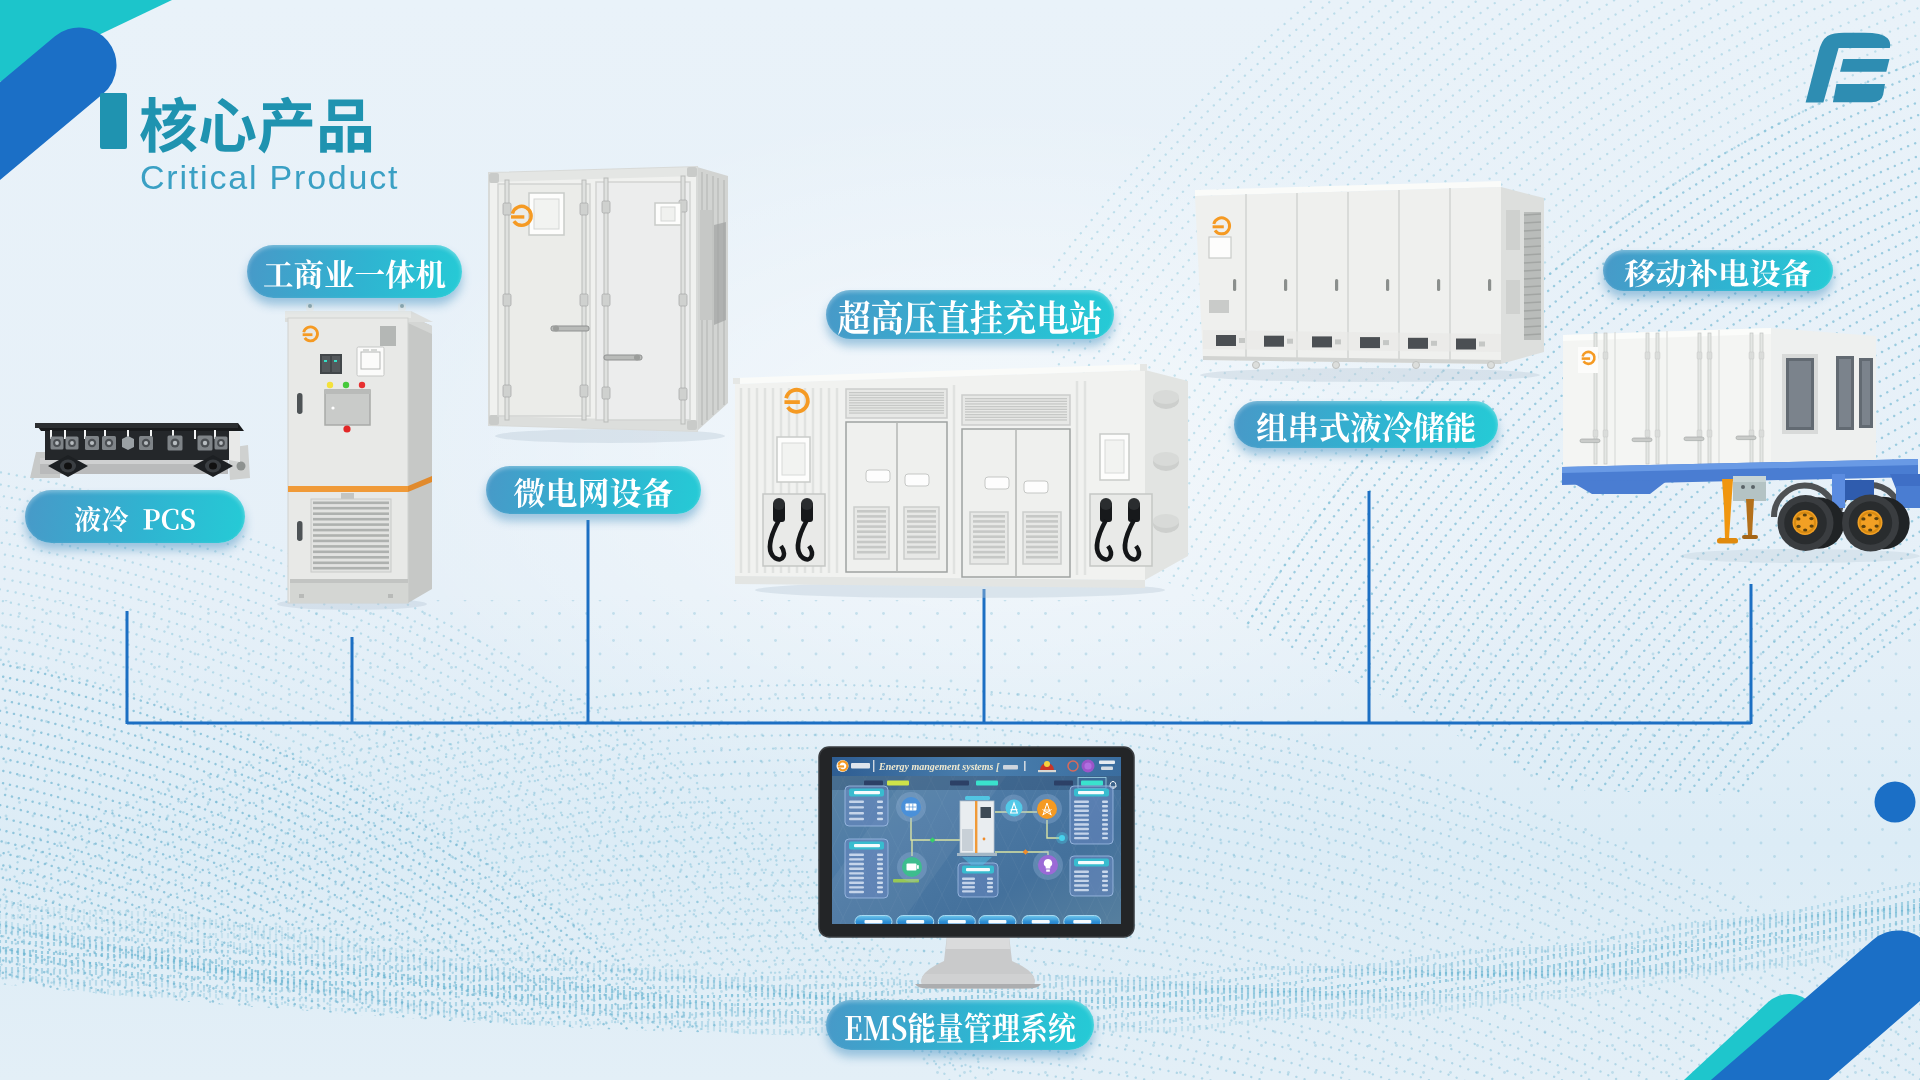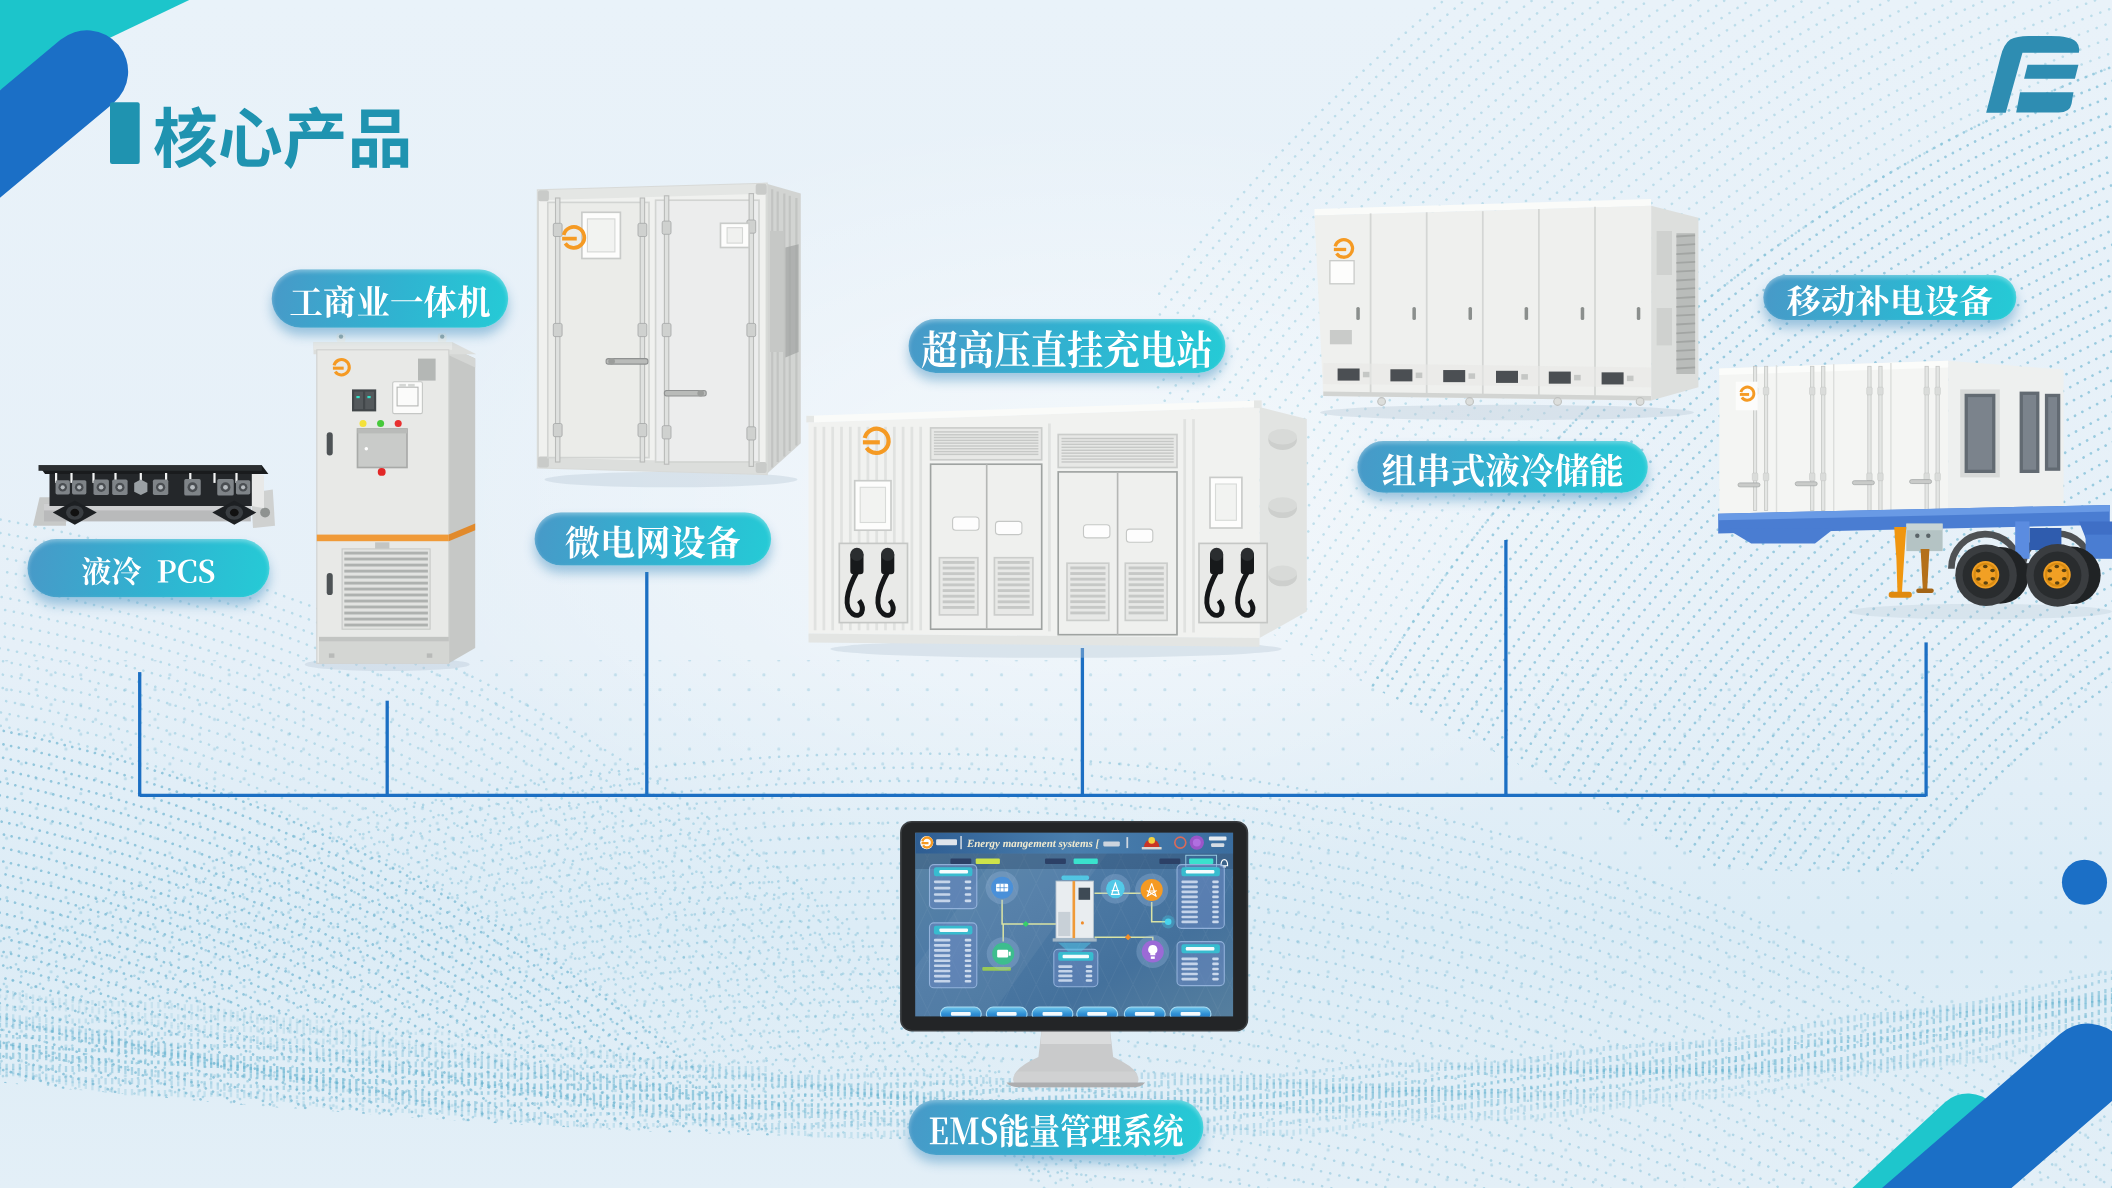--- a/index.html
+++ b/index.html
@@ -875,12 +875,13 @@
         <g transform="translate(18.0,40.2) scale(0.2807,0.3274)">
           <path d="M55.2 -54.8H60.5L60.3 -74.1H4.5V-70.8L14.0 -69.9C14.1 -59.7 14.1 -49.6 14.1 -39.4V-34.6C14.1 -24.3 14.1 -14.1 14.0 -4.2L4.5 -3.3V0.0H62.3L62.4 -19.9H57.2L53.2 -3.7H28.5C28.4 -14.0 28.4 -24.5 28.4 -35.9H43.4L44.8 -25.9H49.3V-50.0H44.8L43.4 -39.5H28.4C28.4 -50.2 28.4 -60.4 28.5 -70.3H51.3Z M138.1 0.0H162.2V-3.3L152.7 -4.2C152.5 -14.1 152.5 -24.3 152.5 -34.6V-39.4C152.5 -49.6 152.5 -59.8 152.7 -69.9L162.0 -70.8V-74.1H138.1L116.7 -18.2L95.2 -74.1H70.7V-70.8L80.5 -69.8L80.2 -4.5L69.6 -3.3V0.0H95.8V-3.3L84.7 -4.6V-36.0L84.2 -64.8L109.6 0.0H114.1L138.7 -64.9L138.4 -32.6C138.3 -24.2 138.4 -14.3 138.2 -4.1L128.9 -3.3V0.0Z M194.4 1.9C212.0 1.9 222.2 -6.8 222.2 -19.8C222.2 -30.7 217.0 -36.6 201.9 -43.2L196.9 -45.4C189.6 -48.6 185.4 -52.5 185.4 -59.6C185.4 -67.5 191.6 -71.9 200.5 -71.9C203.5 -71.9 205.8 -71.5 208.2 -70.4L212.5 -54.7H217.8L218.5 -70.3C213.3 -73.9 206.7 -75.9 198.9 -75.9C183.8 -75.9 173.0 -68.6 173.0 -55.5C173.0 -44.1 179.8 -37.5 192.7 -31.8L197.3 -29.8C206.3 -25.9 209.3 -22.3 209.3 -15.4C209.3 -7.0 203.3 -2.2 193.1 -2.2C188.8 -2.2 185.6 -2.7 182.1 -4.2L177.8 -20.5H172.5L171.9 -4.1C177.5 -0.4 186.2 1.9 194.4 1.9Z M260.4 -74.1 259.5 -73.4C261.9 -70.6 264.2 -67.0 265.9 -63.1C255.4 -62.9 245.2 -62.7 237.9 -62.7C245.4 -66.9 254.0 -73.1 259.2 -78.3C261.2 -78.2 262.3 -79.0 262.7 -80.0L247.6 -85.5C245.3 -79.4 237.6 -67.7 231.8 -64.0C230.8 -63.5 228.8 -63.0 228.8 -63.0L233.8 -50.9C234.6 -51.2 235.3 -51.8 235.9 -52.6C248.7 -55.6 259.7 -58.7 266.8 -60.8C267.5 -58.7 268.0 -56.6 268.2 -54.6C278.3 -46.5 288.2 -67.3 260.4 -74.1ZM296.7 -36.3 281.9 -37.6V-3.2C281.9 4.6 284.0 6.8 293.9 6.8H303.1C318.5 6.8 323.0 4.8 323.0 0.0C323.0 -2.1 322.2 -3.4 319.2 -4.7L318.8 -16.1H317.7C316.0 -10.9 314.4 -6.6 313.4 -5.1C312.8 -4.3 312.1 -4.0 311.0 -3.9C309.8 -3.8 307.2 -3.8 304.4 -3.8H296.7C294.0 -3.8 293.5 -4.3 293.5 -5.8V-17.0C302.0 -19.1 310.5 -22.1 316.1 -24.6C319.2 -23.8 321.1 -24.0 322.0 -25.1L309.5 -34.3C306.1 -30.2 299.7 -24.4 293.5 -20.0V-33.8C295.6 -34.1 296.6 -35.1 296.7 -36.3ZM296.2 -82.2 281.5 -83.4V-50.1C281.5 -42.5 283.4 -40.4 293.1 -40.4H302.2C317.1 -40.4 321.6 -42.4 321.6 -47.1C321.6 -49.2 320.8 -50.5 317.8 -51.7L317.4 -62.1H316.3C314.7 -57.3 313.2 -53.4 312.2 -52.0C311.6 -51.2 310.8 -51.0 309.8 -51.0C308.6 -50.9 306.1 -50.9 303.4 -50.9H296.1C293.4 -50.9 293.0 -51.3 293.0 -52.7V-63.2C301.1 -65.0 309.6 -67.6 315.1 -69.6C318.1 -68.7 320.0 -68.9 321.0 -70.0L309.3 -79.1C305.9 -75.3 299.1 -69.8 293.0 -65.8V-79.6C295.1 -80.0 296.0 -80.9 296.2 -82.2ZM246.6 5.1V-17.4H261.3V-5.9C261.3 -4.7 261.0 -4.2 259.6 -4.2C257.7 -4.2 251.3 -4.6 251.3 -4.6V-3.2C254.9 -2.6 256.6 -1.3 257.7 0.5C258.7 2.2 259.1 4.9 259.2 8.6C271.2 7.5 272.7 3.0 272.7 -4.7V-42.3C274.8 -42.6 276.2 -43.5 276.8 -44.3L265.5 -52.9L260.3 -47.0H247.1L235.9 -51.7V8.8H237.5C242.2 8.8 246.6 6.3 246.6 5.1ZM261.3 -44.1V-34.1H246.6V-44.1ZM261.3 -20.3H246.6V-31.2H261.3Z M331.3 -48.9 332.2 -46.1H419.0C420.4 -46.1 421.4 -46.6 421.7 -47.7C417.6 -51.3 410.9 -56.5 410.9 -56.5L405.0 -48.9ZM394.3 -65.9V-58.4H358.1V-65.9ZM394.3 -68.7H358.1V-75.8H394.3ZM346.5 -78.6V-50.7H348.2C352.9 -50.7 358.1 -53.2 358.1 -54.2V-55.5H394.3V-52.4H396.3C400.1 -52.4 406.0 -54.4 406.1 -55.0V-73.9C408.1 -74.3 409.5 -75.2 410.1 -76.0L398.6 -84.6L393.3 -78.6H358.8L346.5 -83.5ZM395.3 -26.1V-18.3H381.7V-26.1ZM395.3 -29.0H381.7V-36.7H395.3ZM357.1 -26.1H370.3V-18.3H357.1ZM357.1 -29.0V-36.7H370.3V-29.0ZM395.3 -15.4V-12.7H397.2C399.1 -12.7 401.6 -13.2 403.6 -13.8L398.8 -7.6H381.7V-15.4ZM338.2 -7.6 339.0 -4.7H370.3V3.9H330.5L331.3 6.7H420.1C421.6 6.7 422.7 6.2 423.0 5.1C418.6 1.2 411.4 -4.3 411.4 -4.3L405.1 3.9H381.7V-4.7H413.0C414.4 -4.7 415.4 -5.2 415.7 -6.3C412.6 -9.1 407.9 -12.9 405.8 -14.5C406.6 -14.8 407.1 -15.1 407.2 -15.3V-34.5C409.4 -35.0 410.9 -36.0 411.5 -36.8L399.7 -45.7L394.2 -39.6H357.8L345.3 -44.5V-10.1H346.9C351.7 -10.1 357.1 -12.6 357.1 -13.7V-15.4H370.3V-7.6Z M498.5 -80.0 483.1 -85.4C481.5 -77.4 478.7 -69.4 475.6 -64.4L476.7 -63.4C480.8 -65.2 484.7 -67.8 488.3 -71.1H493.6C495.4 -68.6 496.8 -64.9 496.6 -61.5C503.6 -55.4 512.4 -66.5 500.1 -71.1H521.0C522.4 -71.1 523.5 -71.6 523.7 -72.7C519.6 -76.4 512.8 -81.7 512.8 -81.7L506.9 -74.0H491.2C492.3 -75.3 493.5 -76.7 494.5 -78.2C496.7 -78.1 498.1 -78.9 498.5 -80.0ZM458.3 -80.0 442.8 -85.5C439.9 -74.5 434.7 -63.7 429.4 -57.0L430.5 -56.1C437.2 -59.5 443.8 -64.4 449.3 -71.1H453.5C455.0 -68.6 456.0 -65.0 455.7 -61.8C462.3 -55.3 472.0 -65.9 459.0 -71.1H475.4C476.9 -71.1 477.8 -71.6 478.1 -72.7C474.5 -76.1 468.4 -81.1 468.4 -81.1L463.2 -73.9H451.4C452.4 -75.3 453.4 -76.7 454.3 -78.2C456.6 -78.1 457.9 -78.9 458.3 -80.0ZM443.8 -59.8 442.4 -59.7C443.0 -54.7 439.9 -49.9 436.8 -48.0C433.7 -46.6 431.5 -43.9 432.6 -40.3C433.8 -36.6 438.3 -35.7 441.6 -37.5C444.7 -39.4 447.0 -43.9 446.4 -50.3H507.0C506.7 -47.2 506.3 -43.4 505.7 -40.7L496.4 -47.6L491.3 -42.1H462.4L450.3 -46.7V9.1H452.4C458.4 9.1 462.0 6.4 462.0 5.7V1.4H498.5V7.5H500.5C504.2 7.5 510.1 5.4 510.2 4.7V-12.7C511.9 -13.1 513.1 -13.8 513.6 -14.4L502.7 -22.5L497.6 -17.0H462.0V-25.7H492.2V-22.4H494.2C497.9 -22.4 503.8 -24.4 503.9 -25.2V-37.9C505.6 -38.3 506.7 -39.0 507.3 -39.6L506.9 -39.9C510.7 -42.0 515.4 -45.4 518.2 -48.1C520.2 -48.2 521.3 -48.5 522.0 -49.3L511.9 -59.0L506.1 -53.1H481.4C485.9 -56.0 485.7 -64.4 470.0 -63.6L469.2 -63.0C471.6 -61.0 473.8 -57.1 474.0 -53.5L474.7 -53.1H446.0C445.6 -55.2 444.8 -57.4 443.8 -59.8ZM462.0 -39.3H492.2V-28.6H462.0ZM462.0 -14.1H498.5V-1.4H462.0Z M528.1 -13.0 533.3 0.2C534.4 -0.2 535.5 -1.3 535.8 -2.5C549.7 -10.8 559.4 -17.7 565.8 -22.3L565.4 -23.4L551.7 -19.3V-44.0H562.9C564.1 -44.0 564.9 -44.3 565.2 -45.1V-27.4H567.0C571.8 -27.4 576.6 -30.0 576.6 -31.1V-33.9H585.9V-18.2H564.7L565.5 -15.4H585.9V2.5H555.7L556.5 5.3H622.7C624.1 5.3 625.2 4.8 625.4 3.7C621.3 -0.4 614.1 -6.5 614.1 -6.5L607.8 2.5H597.4V-15.4H618.5C620.0 -15.4 621.1 -15.9 621.3 -17.0C617.4 -20.9 610.7 -26.5 610.7 -26.5L604.8 -18.2H597.4V-33.9H607.2V-29.6H609.2C613.2 -29.6 618.7 -32.2 618.8 -33.1V-72.2C620.8 -72.7 622.2 -73.6 622.8 -74.4L611.7 -83.0L606.2 -77.0H577.2L565.2 -81.9V-75.2C561.4 -78.7 556.6 -82.6 556.6 -82.6L550.6 -74.4H529.2L530.0 -71.6H540.2V-46.8H529.4L530.2 -44.0H540.2V-16.0C535.0 -14.6 530.7 -13.5 528.1 -13.0ZM585.9 -54.1V-36.8H576.6V-54.1ZM597.4 -54.1H607.2V-36.8H597.4ZM585.9 -56.9H576.6V-74.2H585.9ZM597.4 -56.9V-74.2H607.2V-56.9ZM565.2 -71.7V-45.8C562.2 -49.4 556.9 -54.6 556.9 -54.6L552.0 -46.8H551.7V-71.6H564.6Z M665.5 -15.2 651.9 -23.0C647.8 -14.6 639.0 -2.7 629.9 4.7L630.7 5.8C643.2 1.2 654.7 -6.9 661.7 -14.1C664.0 -13.7 664.9 -14.2 665.5 -15.2ZM688.4 -22.0 687.5 -21.1C695.4 -15.1 704.3 -5.3 707.6 3.4C720.2 10.7 726.8 -15.1 688.4 -22.0ZM690.7 -45.8 689.9 -45.0C693.4 -42.5 697.1 -39.1 700.5 -35.4C680.4 -34.6 661.7 -33.8 649.3 -33.6C669.3 -39.5 692.9 -49.0 704.1 -55.9C706.4 -55.1 708.1 -55.7 708.8 -56.6L696.6 -66.1C693.6 -63.2 689.1 -59.8 683.7 -56.2C671.1 -55.9 659.1 -55.6 651.0 -55.6C661.1 -58.2 672.8 -62.5 679.4 -66.1C681.6 -65.6 682.9 -66.2 683.4 -67.2L676.5 -71.1C688.6 -72.0 699.9 -73.1 708.9 -74.4C712.2 -73.0 714.5 -73.1 715.7 -74.0L704.4 -85.5C688.1 -80.2 656.8 -73.9 632.6 -71.0L632.8 -69.3C643.3 -69.3 654.6 -69.7 665.7 -70.4C660.0 -65.5 651.3 -59.6 644.5 -57.6C643.3 -57.3 641.0 -56.9 641.0 -56.9L646.8 -44.4C647.5 -44.7 648.1 -45.3 648.7 -46.0C659.7 -48.1 669.6 -50.4 677.5 -52.2C665.9 -45.2 652.2 -38.3 641.5 -35.2C639.8 -34.7 636.6 -34.3 636.6 -34.3L642.5 -21.7C643.4 -22.1 644.2 -22.8 644.9 -23.8C653.9 -25.1 662.3 -26.4 670.0 -27.6V-3.8C670.0 -2.8 669.6 -2.1 668.1 -2.2C666.1 -2.2 657.6 -2.7 657.6 -2.7V-1.5C662.2 -0.8 664.1 0.6 665.4 2.0C666.7 3.6 667.1 6.1 667.3 9.4C680.2 8.5 682.1 3.9 682.2 -3.6V-29.6C690.0 -30.9 696.8 -32.1 702.5 -33.2C705.4 -29.7 707.9 -25.9 709.3 -22.4C721.5 -15.9 727.2 -40.6 690.7 -45.8Z M730.2 -9.6 735.5 4.3C736.7 3.9 737.7 2.9 738.1 1.6C751.6 -5.7 760.9 -11.9 767.2 -16.4L767.0 -17.4C752.6 -13.7 737.1 -10.6 730.2 -9.6ZM781.5 -85.0 780.7 -84.4C783.7 -80.8 787.3 -75.1 788.4 -69.9C799.0 -62.9 808.3 -82.8 781.5 -85.0ZM759.6 -78.5 745.5 -84.2C743.5 -76.1 737.0 -61.0 732.0 -55.9C731.2 -55.3 728.9 -54.7 728.9 -54.7L734.0 -42.2C734.8 -42.5 735.6 -43.2 736.3 -44.2C740.1 -45.6 743.8 -47.1 747.0 -48.5C742.7 -41.6 737.8 -35.0 733.8 -31.6C732.8 -30.9 730.2 -30.3 730.2 -30.3L735.5 -17.8C736.2 -18.1 736.9 -18.6 737.5 -19.4C750.0 -24.1 760.6 -28.8 766.3 -31.6L766.1 -32.8C756.0 -31.7 745.9 -30.8 738.8 -30.3C748.6 -37.7 759.6 -49.2 765.3 -57.3C767.3 -57.0 768.6 -57.7 769.1 -58.6L756.0 -66.2C754.8 -62.8 752.8 -58.6 750.3 -54.1L736.0 -54.0C743.2 -60.0 751.5 -69.6 756.2 -76.8C758.1 -76.7 759.2 -77.5 759.6 -78.5ZM813.8 -76.0 807.9 -68.1H762.6L763.4 -65.2H783.9C780.6 -59.6 773.0 -50.2 767.1 -47.2C766.1 -46.7 763.7 -46.3 763.7 -46.3L769.1 -33.2C770.1 -33.6 770.9 -34.4 771.7 -35.5L775.4 -36.3V-32.5C775.4 -19.2 771.7 -3.1 751.5 8.0L752.1 9.0C783.7 0.0 787.4 -18.5 787.5 -32.6V-38.9L793.9 -40.4V-3.6C793.9 3.5 795.2 5.8 803.5 5.8H809.3C820.7 5.9 824.3 3.6 824.3 -0.7C824.3 -2.8 823.7 -4.1 821.1 -5.4L820.7 -18.5H819.6C818.1 -13.0 816.5 -7.6 815.6 -6.0C815.1 -5.1 814.6 -4.9 813.8 -4.8C813.1 -4.8 812.0 -4.8 810.6 -4.8H807.2C805.5 -4.8 805.3 -5.3 805.3 -6.6V-41.6V-43.2L808.5 -44.0C809.9 -41.1 810.9 -38.1 811.5 -35.4C822.2 -27.5 830.9 -49.4 800.8 -58.0L799.8 -57.3C802.3 -54.4 804.9 -50.7 807.1 -46.7C793.9 -46.2 781.6 -45.9 773.2 -45.8C780.8 -49.4 789.5 -54.7 794.7 -59.3C796.8 -59.1 798.0 -59.9 798.4 -60.8L787.1 -65.2H821.8C823.3 -65.2 824.4 -65.7 824.7 -66.8C820.6 -70.5 813.8 -76.0 813.8 -76.0Z" fill="#ffffff"></path>
         </g>
       </svg></div>
 <div style="position:absolute;left:100px;top:93px;width:27px;height:56px;background:#1f93b0;border-radius:2px"></div>
 <svg style="position:absolute;left:139px;top:90px" width="280" height="70" viewBox="0 0 280 70">
       <g transform="translate(0,57.5) scale(0.5900,0.5932)">
         <path d="M83.9 -37.3C75.7 -21.4 56.9 -7.6 33.3 -1.0C35.5 1.5 38.8 6.2 40.3 9.0C52.4 5.2 63.3 -0.3 72.6 -7.2C78.6 -2.1 85.2 3.9 88.6 8.1L97.8 0.3C94.1 -3.8 87.3 -9.6 81.2 -14.3C87.2 -19.9 92.3 -26.2 96.3 -32.9ZM59.5 -82.5C60.9 -79.7 62.1 -76.2 63.0 -73.1H39.5V-62.2H56.2C53.1 -57.2 49.2 -51.2 47.6 -49.4C45.7 -47.4 42.1 -46.6 39.7 -46.1C40.6 -43.6 42.1 -38.0 42.5 -35.2C44.7 -36.0 48.0 -36.7 63.0 -37.8C56.0 -31.6 47.5 -26.1 38.3 -22.4C40.4 -20.2 43.5 -15.9 45.0 -13.3C64.1 -21.7 79.9 -36.4 89.3 -52.7L78.0 -56.5C76.5 -53.7 74.7 -50.8 72.6 -48.0L59.3 -47.4C62.4 -52.0 65.8 -57.5 68.7 -62.2H96.5V-73.1H75.9C75.1 -76.8 72.8 -82.0 70.7 -85.9ZM16.5 -85.0V-66.3H4.3V-55.2H16.3C13.4 -43.1 8.1 -29.0 2.0 -21.2C4.0 -18.0 6.6 -12.5 7.7 -9.1C10.9 -13.9 13.9 -20.7 16.5 -28.2V8.9H27.9V-36.8C29.8 -32.8 31.6 -28.8 32.6 -26.0L39.5 -34.1C37.9 -36.9 30.6 -48.4 27.9 -51.9V-55.2H38.0V-66.3H27.9V-85.0Z M129.4 -56.3V-9.8C129.4 3.0 133.1 7.0 146.1 7.0C148.7 7.0 160.1 7.0 162.9 7.0C175.2 7.0 178.5 1.0 179.9 -18.0C176.6 -18.8 171.4 -21.0 168.6 -23.1C167.9 -7.4 167.0 -4.2 161.9 -4.2C159.3 -4.2 149.9 -4.2 147.6 -4.2C142.8 -4.2 142.0 -4.9 142.0 -9.8V-56.3ZM111.3 -50.5C110.1 -37.0 107.2 -22.0 103.6 -11.4L115.8 -6.4C119.2 -17.8 121.7 -35.2 123.1 -48.2ZM173.7 -49.1C179.0 -37.3 184.1 -21.4 185.7 -11.2L197.9 -16.2C195.8 -26.6 190.6 -41.8 184.9 -53.7ZM132.9 -75.3C142.2 -69.0 154.6 -59.4 160.1 -53.2L168.9 -62.6C162.9 -68.8 150.2 -77.7 141.0 -83.4Z M240.3 -82.4C241.9 -80.1 243.5 -77.3 244.8 -74.6H210.2V-63.2H233.2L224.6 -59.5C227.2 -55.8 230.1 -51.0 231.7 -47.2H211.1V-33.3C211.1 -23.1 210.3 -8.7 202.4 1.6C205.1 3.1 210.5 7.8 212.5 10.2C221.8 -1.7 223.7 -20.5 223.7 -33.1V-35.5H293.6V-47.2H272.4L280.7 -58.9L267.2 -63.1C265.6 -58.3 262.6 -51.8 259.9 -47.2H236.7L243.6 -50.3C242.1 -54.0 238.8 -59.2 235.7 -63.2H291.5V-74.6H259.0C257.7 -77.8 255.2 -82.2 252.7 -85.4Z M332.4 -69.5H367.6V-56.1H332.4ZM320.8 -81.0V-44.7H379.8V-81.0ZM307.0 -36.3V9.0H318.4V3.9H333.3V8.4H345.3V-36.3ZM318.4 -7.6V-24.8H333.3V-7.6ZM353.7 -36.3V9.0H365.2V3.9H381.3V8.5H393.3V-36.3ZM365.2 -7.6V-24.8H381.3V-7.6Z" fill="#1f93b0"></path>
       </g>
     </svg>
+<div style="position:absolute;left:140px;top:158px;font-size:34px;color:#3aa0c4;letter-spacing:1.8px">Critical Product</div>
 </div>
 </body></html>

